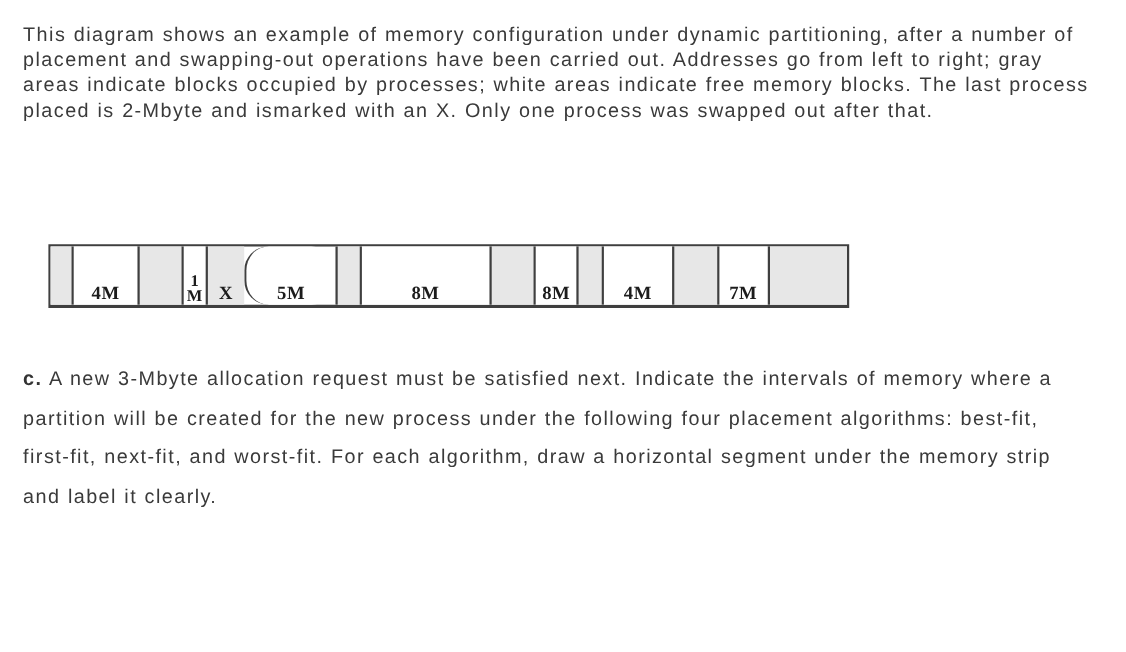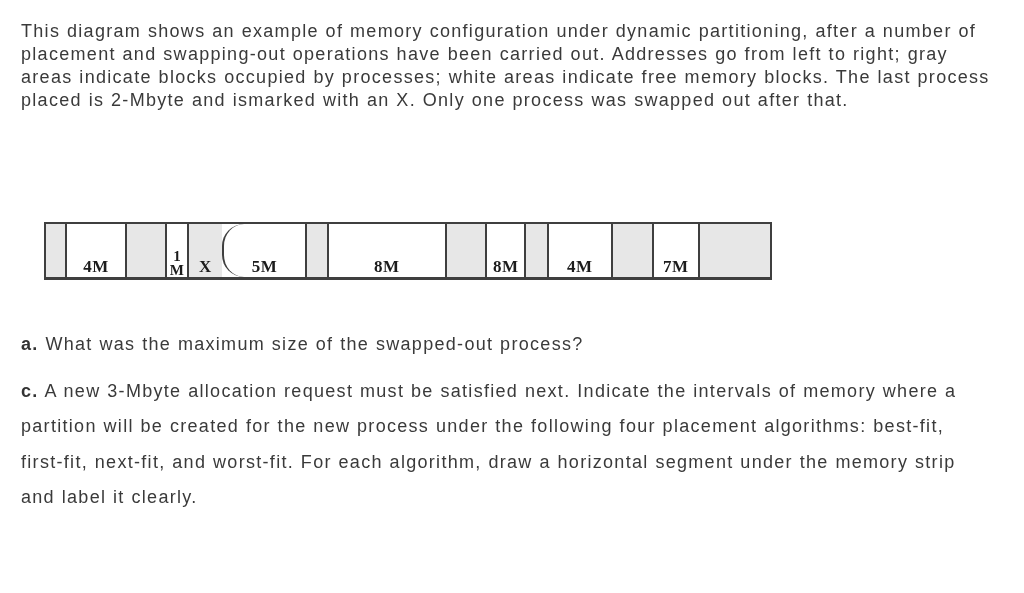--- a/index.html
+++ b/index.html
@@ -104,19 +104,18 @@
         <span class="seg-label">4M</span>
       </div>
       <div class="seg occupied" style="flex-grow: 40;"></div>
       <div class="seg free" style="flex-grow: 46;">
         <span class="seg-label">7M</span>
       </div>
       <div class="seg occupied" style="flex-grow: 73;"></div>
     </div>
 
   <div class="questions">
-    <p class="q"><b>a.</b> <span>What was the maximum size of the swapped-out process?</span></p>
 
 
     <p class="q"><b>c.</b> <span>A new 3-Mbyte allocation request must be satisfied next. Indicate the intervals of memory where a partition will be created for the new process under the following four placement algorithms: best-fit, first-fit, next-fit, and worst-fit. For each algorithm, draw a horizontal segment under the memory strip and label it clearly.</span></p>
   </div>
 
 </div>
 
 </body></html>

